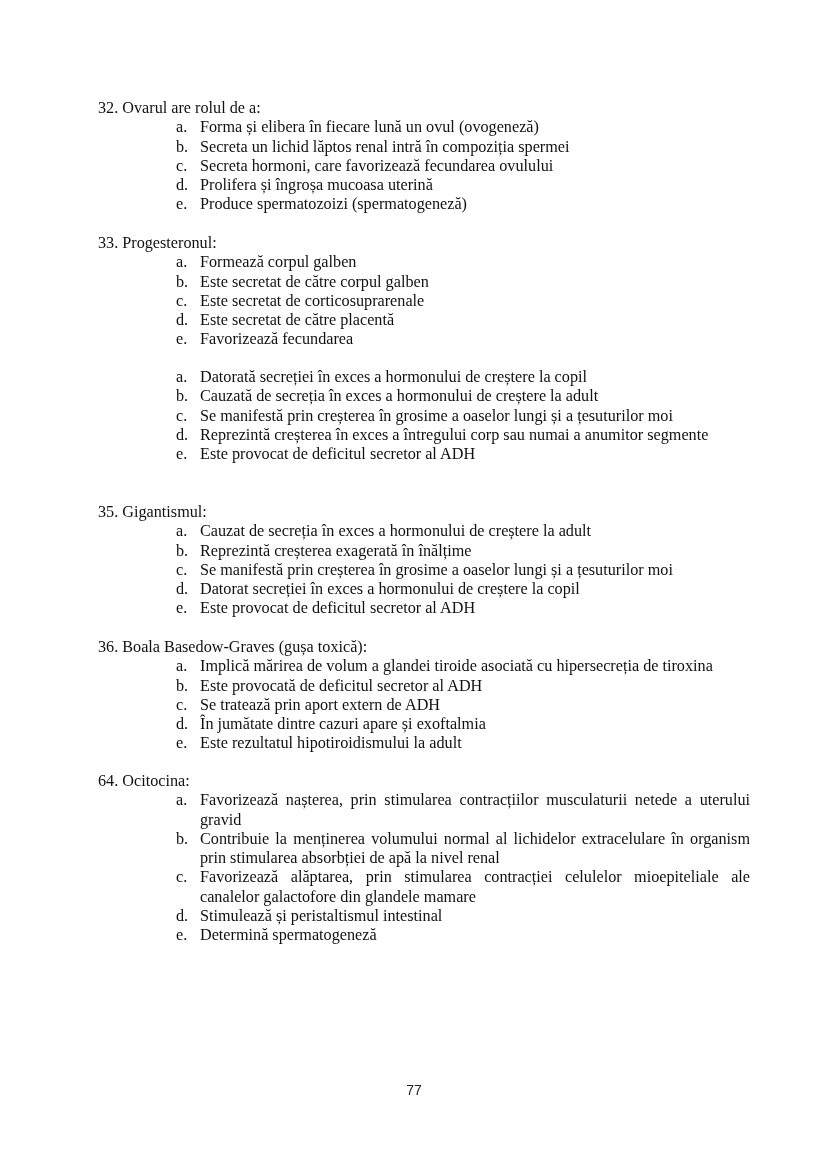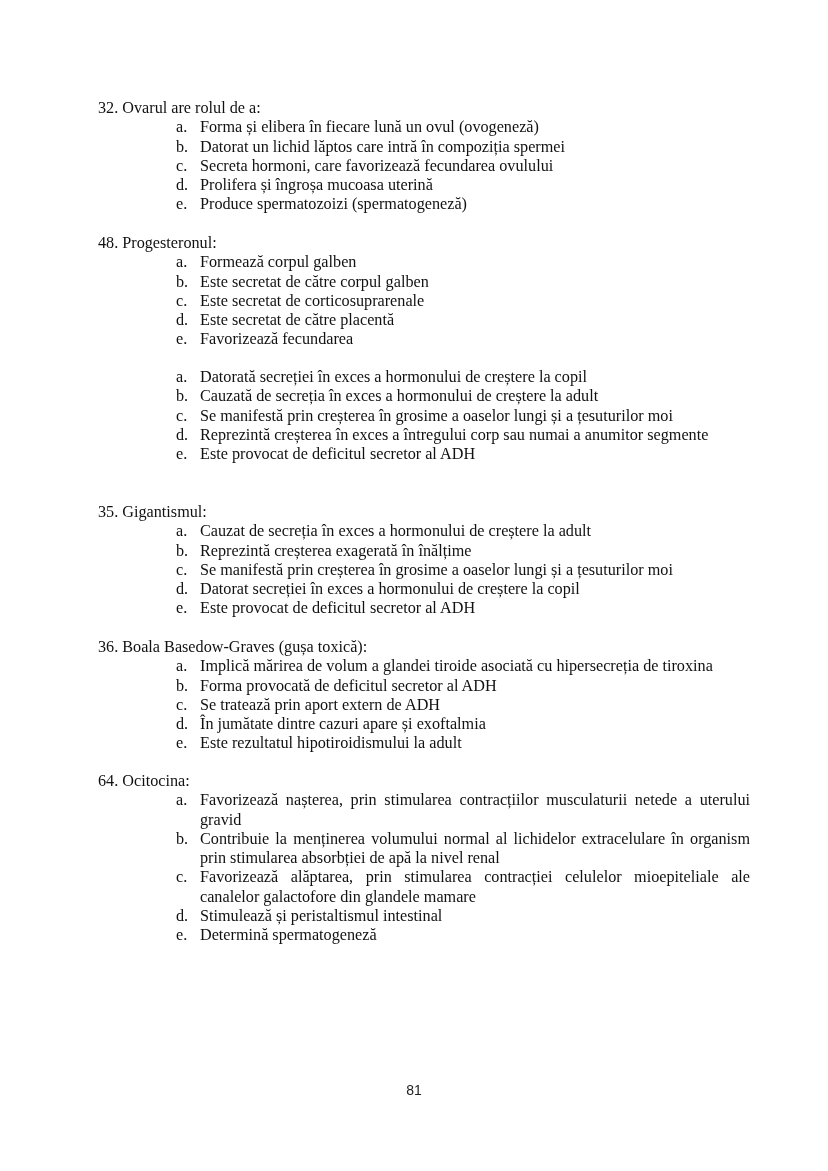--- a/index.html
+++ b/index.html
@@ -21,39 +21,39 @@
 
   <div class="question" style="top:99px">
     <div class="q-title">32. Ovarul are rolul de a:</div>
     <ul class="options">
       <li class="option">
           <span class="letter">a.</span>
           <span class="text">Forma și elibera în fiecare lună un ovul (ovogeneză)</span>
         </li>
       <li class="option">
           <span class="letter">b.</span>
-          <span class="text">Datorat un lichid lăptos care intră în compoziția spermei</span>
+          <span class="text">Secreta un lichid lăptos renal intră în compoziția spermei</span>
         </li>
       <li class="option">
           <span class="letter">c.</span>
           <span class="text">Secreta hormoni, care favorizează fecundarea ovulului</span>
         </li>
       <li class="option">
           <span class="letter">d.</span>
           <span class="text">Prolifera și îngroșa mucoasa uterină</span>
         </li>
       <li class="option">
           <span class="letter">e.</span>
           <span class="text">Produce spermatozoizi (spermatogeneză)</span>
         </li>
     </ul>
   </div>
 
   <div class="question" style="top:234px">
-    <div class="q-title">48. Progesteronul:</div>
+    <div class="q-title">33. Progesteronul:</div>
     <ul class="options">
       <li class="option">
           <span class="letter">a.</span>
           <span class="text">Formează corpul galben</span>
         </li>
       <li class="option">
           <span class="letter">b.</span>
           <span class="text">Este secretat de către corpul galben</span>
         </li>
       <li class="option">
@@ -124,21 +124,21 @@
 
   <div class="question" style="top:638px">
     <div class="q-title">36. Boala Basedow-Graves (gușa toxică):</div>
     <ul class="options">
       <li class="option">
           <span class="letter">a.</span>
           <span class="text">Implică mărirea de volum a glandei tiroide asociată cu hipersecreția de tiroxina</span>
         </li>
       <li class="option">
           <span class="letter">b.</span>
-          <span class="text">Forma provocată de deficitul secretor al ADH</span>
+          <span class="text">Este provocată de deficitul secretor al ADH</span>
         </li>
       <li class="option">
           <span class="letter">c.</span>
           <span class="text">Se tratează prin aport extern de ADH</span>
         </li>
       <li class="option">
           <span class="letter">d.</span>
           <span class="text">În jumătate dintre cazuri apare și exoftalmia</span>
         </li>
       <li class="option">
@@ -167,21 +167,21 @@
           <span class="letter">d.</span>
           <span class="text">Stimulează și peristaltismul intestinal</span>
         </li>
       <li class="option">
           <span class="letter">e.</span>
           <span class="text">Determină spermatogeneză</span>
         </li>
     </ul>
   </div>
 
-  <div class="page-number">81</div>
+  <div class="page-number">77</div>
 </div>
 
 <style>
   
   .question .option { padding-left: 0; margin-left: 78px; width: 554px; padding-left: 20px; }
   .question .option .letter { left: 0; }
   .question .option .text { margin-left: 4px; }
   .question .option:not(.wrap) .text { white-space: nowrap; }
 </style>
 

